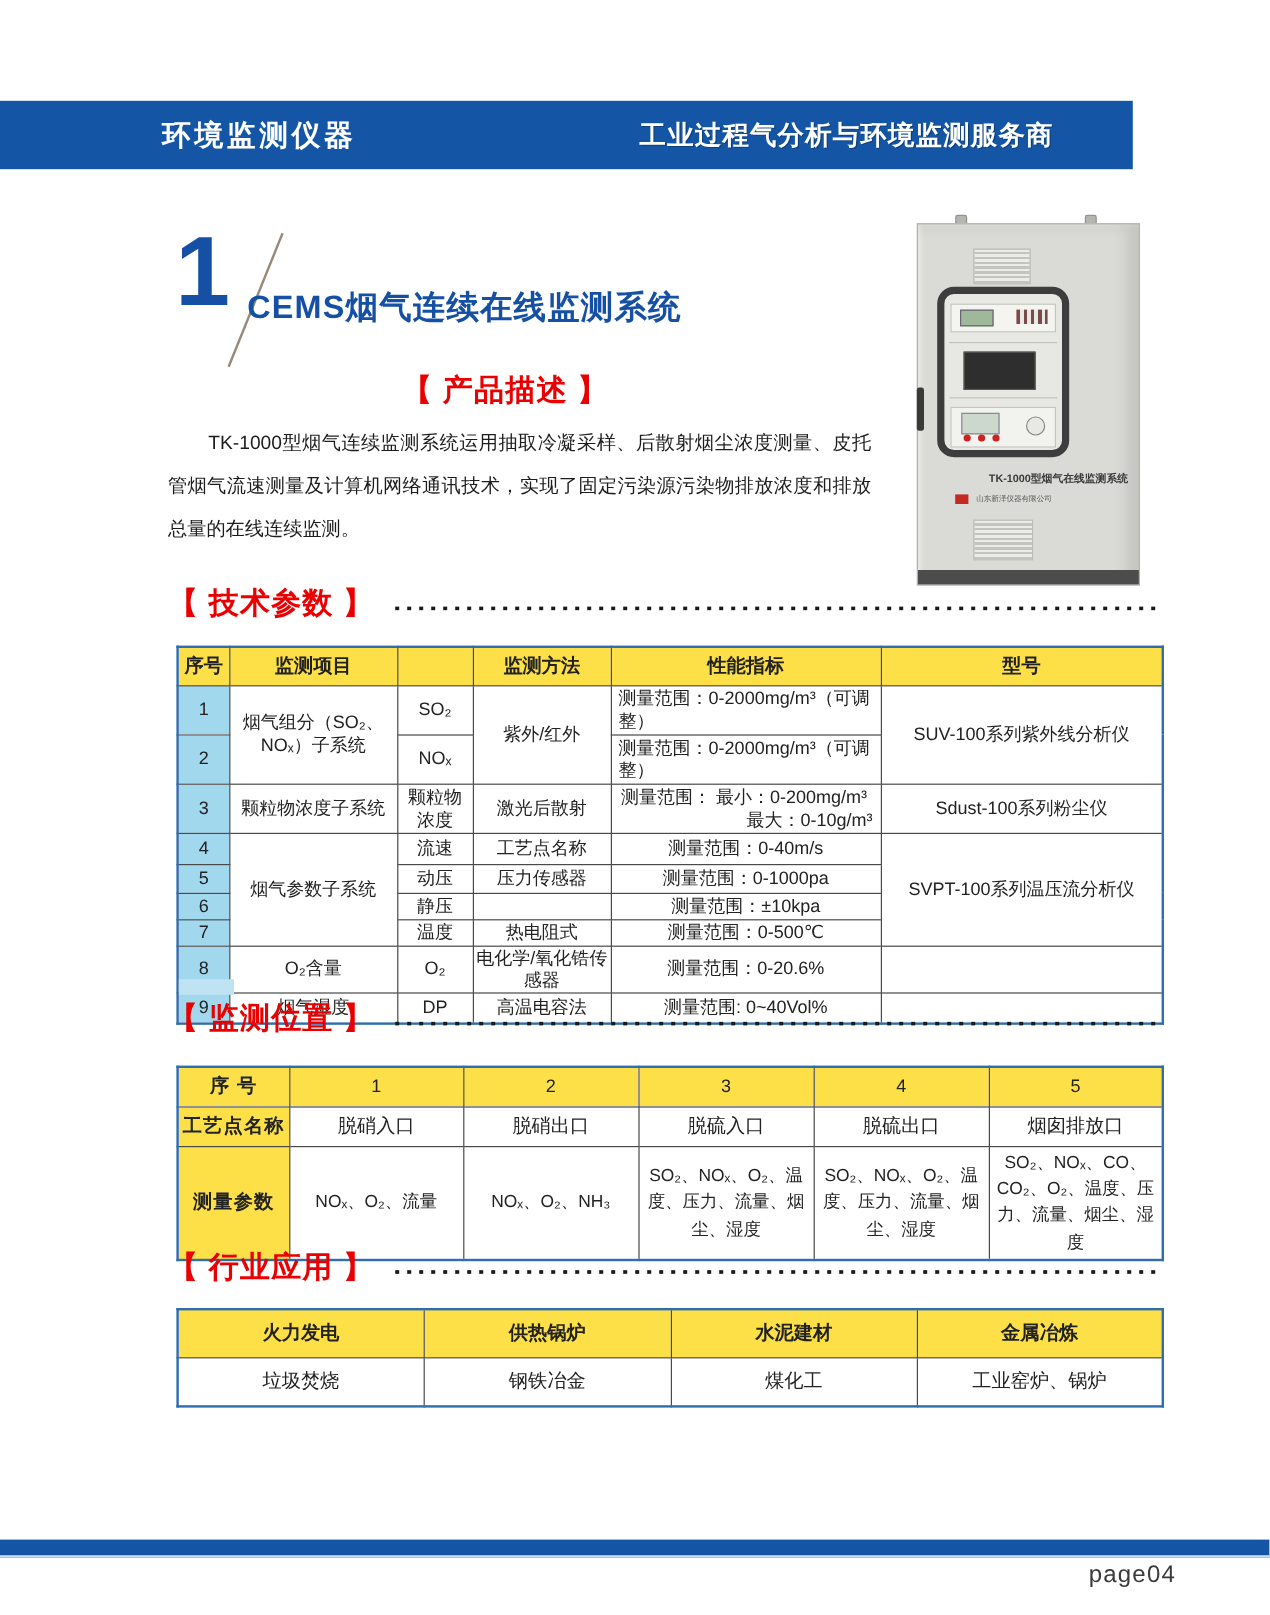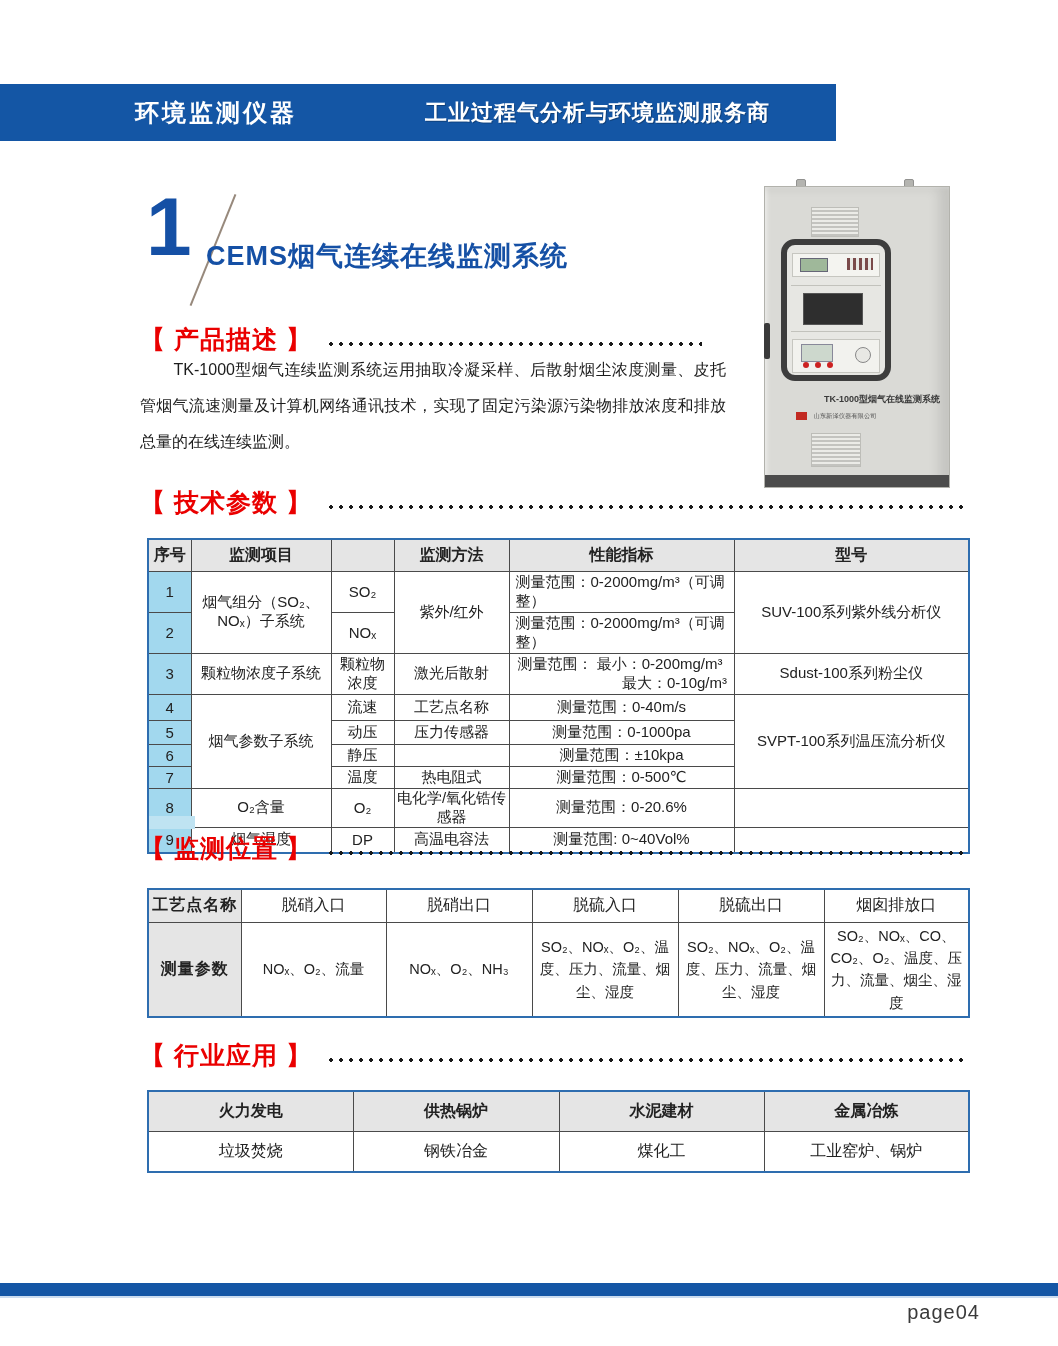--- a/index.html
+++ b/index.html
@@ -3,54 +3,54 @@
 <meta charset="utf-8">
 <style>
   html,body{margin:0;padding:0;}
   body{
     width:1058px;height:1346px;position:relative;background:#ffffff;
     font-family:"Liberation Sans","DejaVu Sans",sans-serif;color:#1a1a1a;
     overflow:hidden;
   }
   
   .header-bar{
-    position:absolute;top:84px;left:0;width:836px;height:57px;background:#1456a5;
+    position:absolute;top:84px;left:0;width:944px;height:57px;background:#1456a5;
     display:flex;align-items:center;justify-content:space-between;
     padding:0 66px 0 135px;box-sizing:border-box;color:#fff;
   }
   .header-left{font-size:24px;font-weight:bold;letter-spacing:3px;}
   .header-right{font-size:22px;font-weight:bold;letter-spacing:1px;text-shadow:1px 1px 0 rgba(0,0,0,.25);}
 
   
   .section-no{position:absolute;left:146px;top:186px;font-size:82px;font-weight:bold;color:#1550a5;line-height:1;}
   .slash{position:absolute;left:212px;top:190px;width:2px;height:120px;background:#97897c;transform:rotate(22deg);}
   .main-title{position:absolute;left:206px;top:238px;font-size:27px;font-weight:bold;color:#1550a5;letter-spacing:1px;}
 
   
   .sec{position:absolute;left:140px;display:flex;align-items:center;gap:14px;}
   .sec-heading{font-size:25px;font-weight:bold;color:#ea0000;white-space:nowrap;letter-spacing:1px;}
   .dots{flex:1;height:6px;margin-top:8px;
     background-image:radial-gradient(circle,#1a1a1a 1.7px,transparent 1.9px);
     background-size:10px 6px;background-repeat:repeat-x;background-position:0 50%;}
-  .sec1{top:323px;width:562px;}
+  .sec1{top:308px;width:562px;flex-direction:column;}
   .sec2{top:486px;width:828px;}
   .sec3{top:832px;width:828px;}
   .sec4{top:1039px;width:828px;text-align:center;}
 
   .desc{
     position:absolute;left:140px;top:352px;width:586px;
     font-size:16px;line-height:36px;text-align:justify;text-indent:2.1em;color:#1c1c1c;
   }
 
   
   table{border-collapse:collapse;table-layout:fixed;position:absolute;background:#fff;}
   td,th{border:1px solid #4a4a4a;text-align:center;vertical-align:middle;padding:1px 2px;
         font-size:15px;color:#222;overflow:hidden;}
   th{font-weight:bold;font-size:16px;}
-  .bluebg{background:#e5e5e5;}
+  .bluebg{background:#fde047;}
   .tbl-outline{border:2px solid #2e6daf;}
 
   
   .tech-table{left:147px;top:538px;width:821px;}
   .tech-table td{font-size:15px;}
   .c-no{background:#a2d8ee;font-size:16px;}
   .t-left{text-align:left;padding-left:6px;}
   .f-small{font-size:12px;}
   .m-small{font-size:13px;padding:0;}
   .rh34{height:32px;}.rh30{height:30px;}.rh40{height:40px;}
@@ -258,20 +258,28 @@
 <table class="pos-table tbl-outline">
   <colgroup>
       <col style="width:93px">
       <col style="width:145px">
       <col style="width:146px">
       <col style="width:146px">
       <col style="width:146px">
       <col style="width:145px">
     </colgroup>
   <tbody>
+      <tr class="prh33">
+    <td class="bluebg lab">序  号</td>
+    <td class="bluebg">1</td>
+    <td class="bluebg">2</td>
+    <td class="bluebg">3</td>
+    <td class="bluebg">4</td>
+    <td class="bluebg">5</td>
+  </tr>
   <tr class="prh33">
     <td class="bluebg lab">工艺点名称</td>
     <td class="val2">脱硝入口</td>
     <td class="val2">脱硝出口</td>
     <td class="val2">脱硫入口</td>
     <td class="val2">脱硫出口</td>
     <td class="val2">烟囱排放口</td>
   </tr>
   <tr class="prh62">
     <td class="bluebg lab">测量参数</td>

